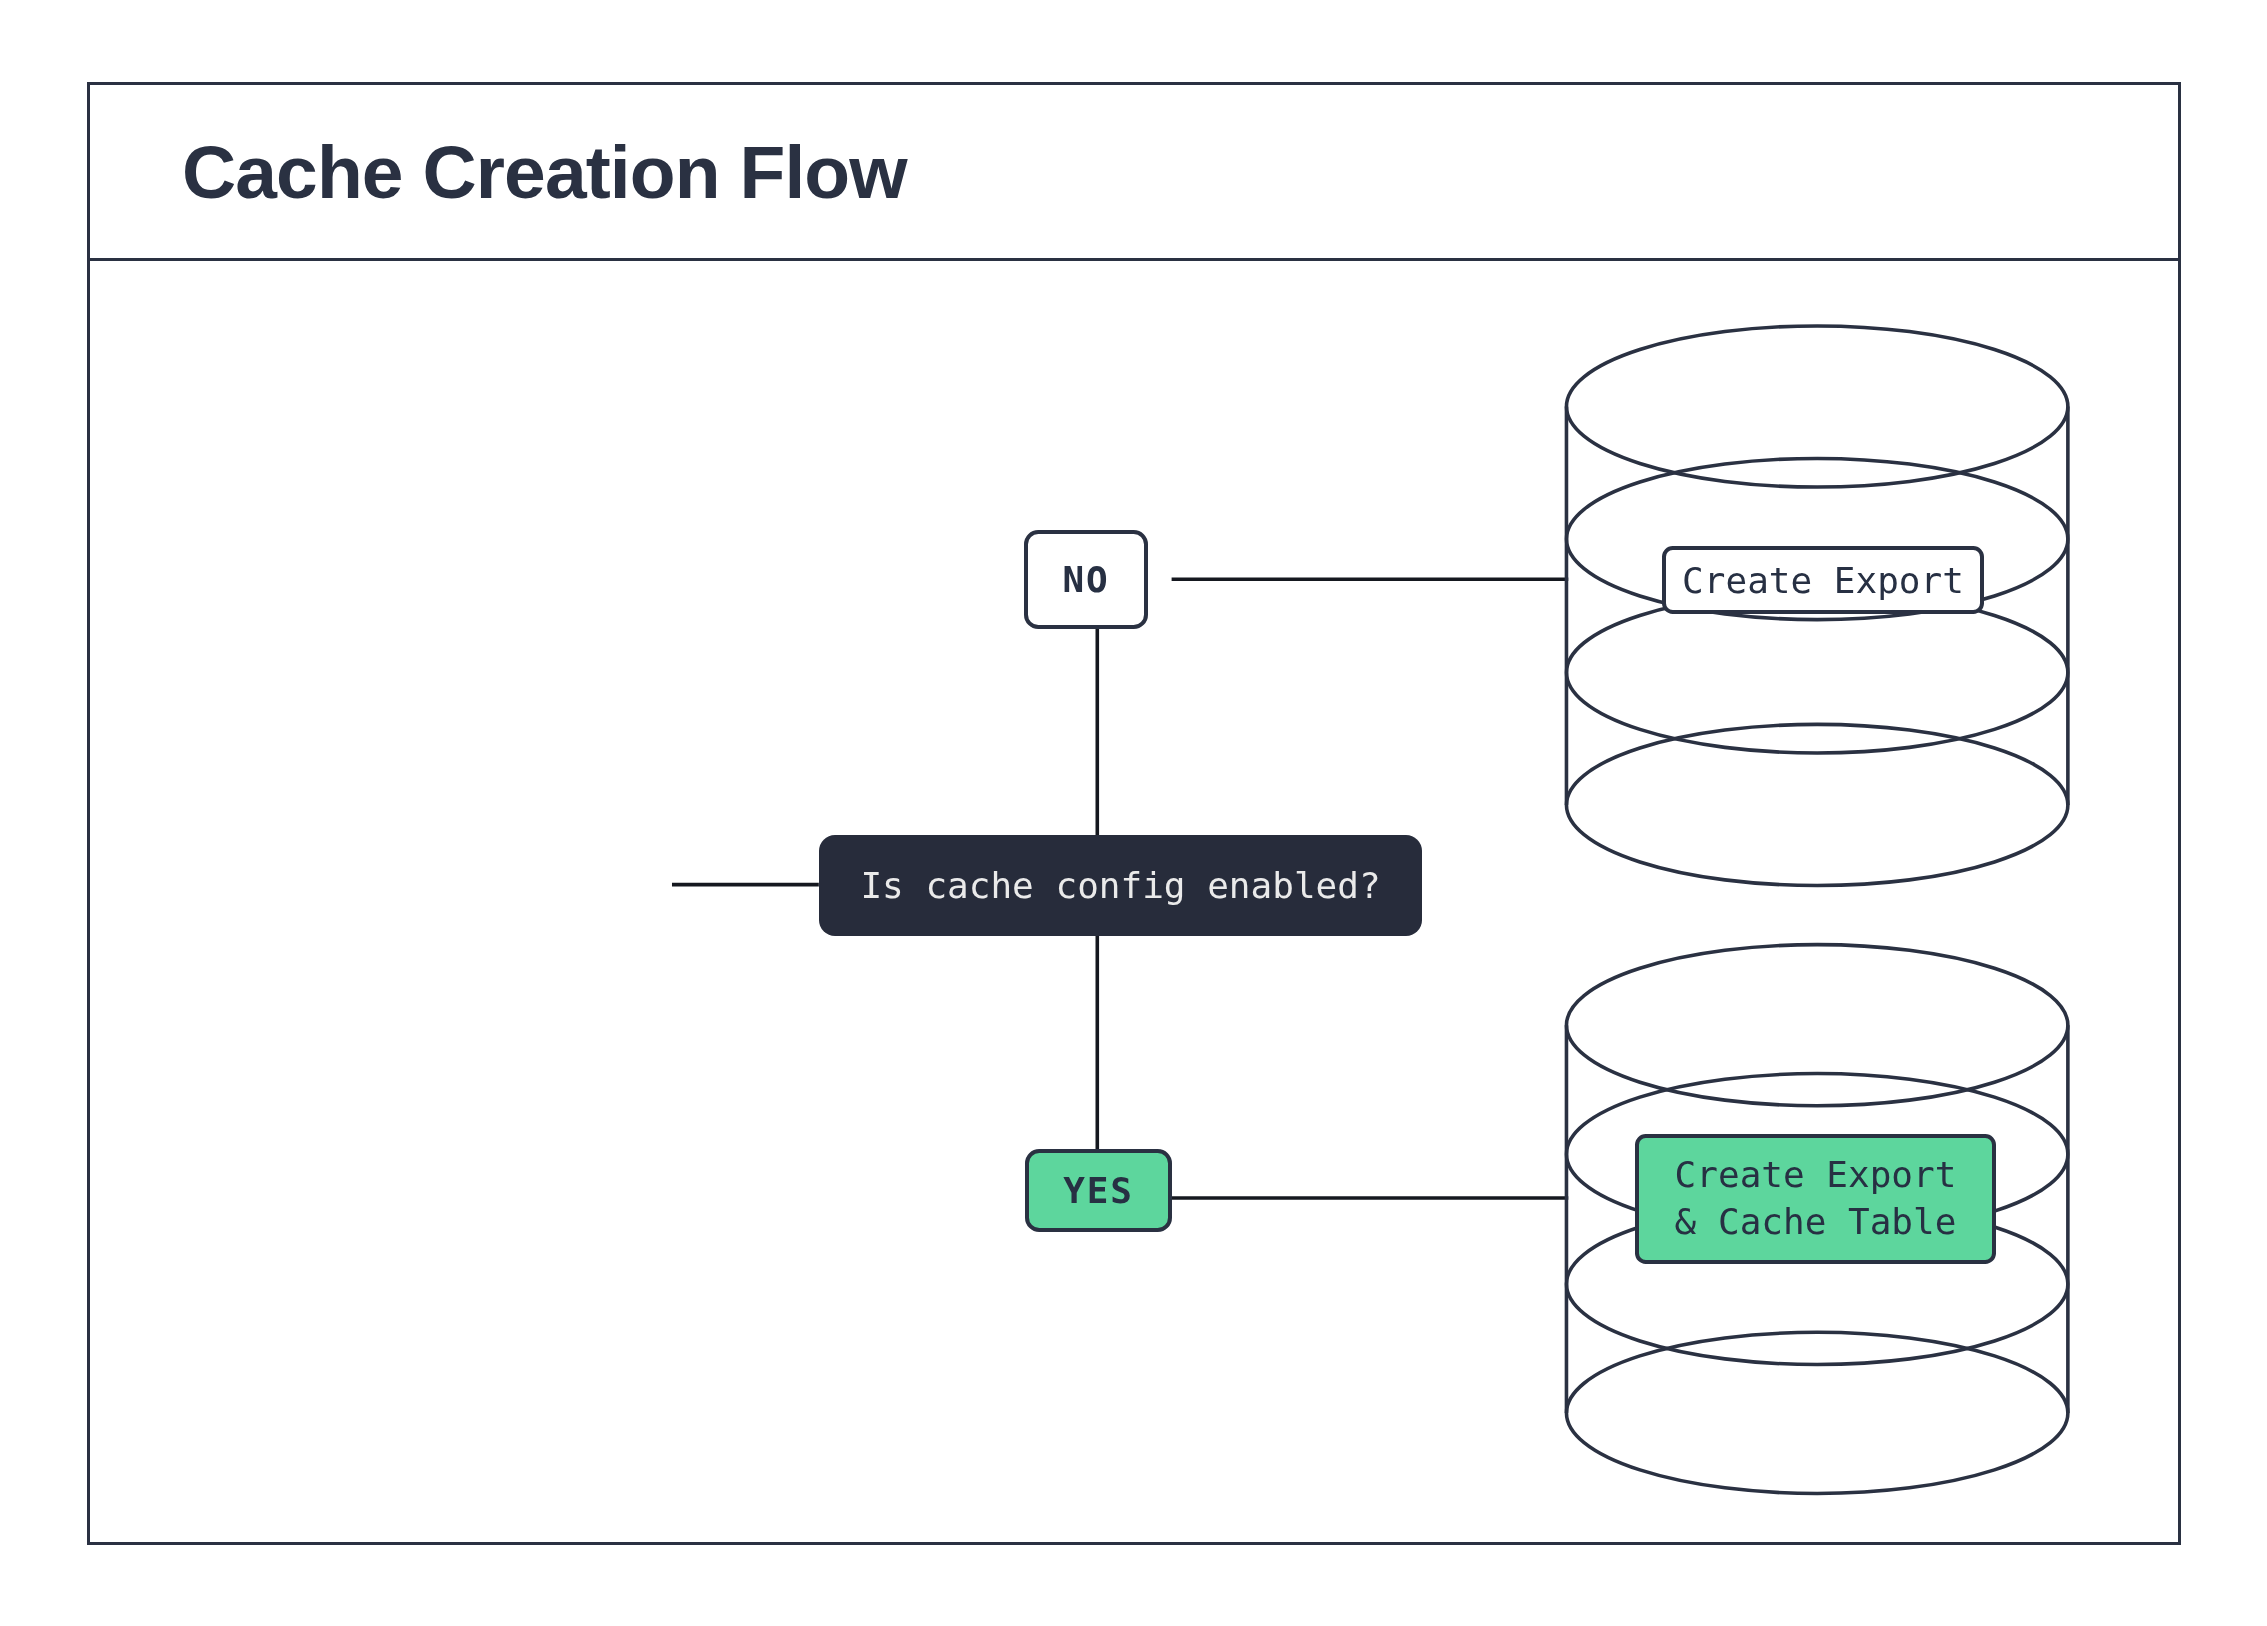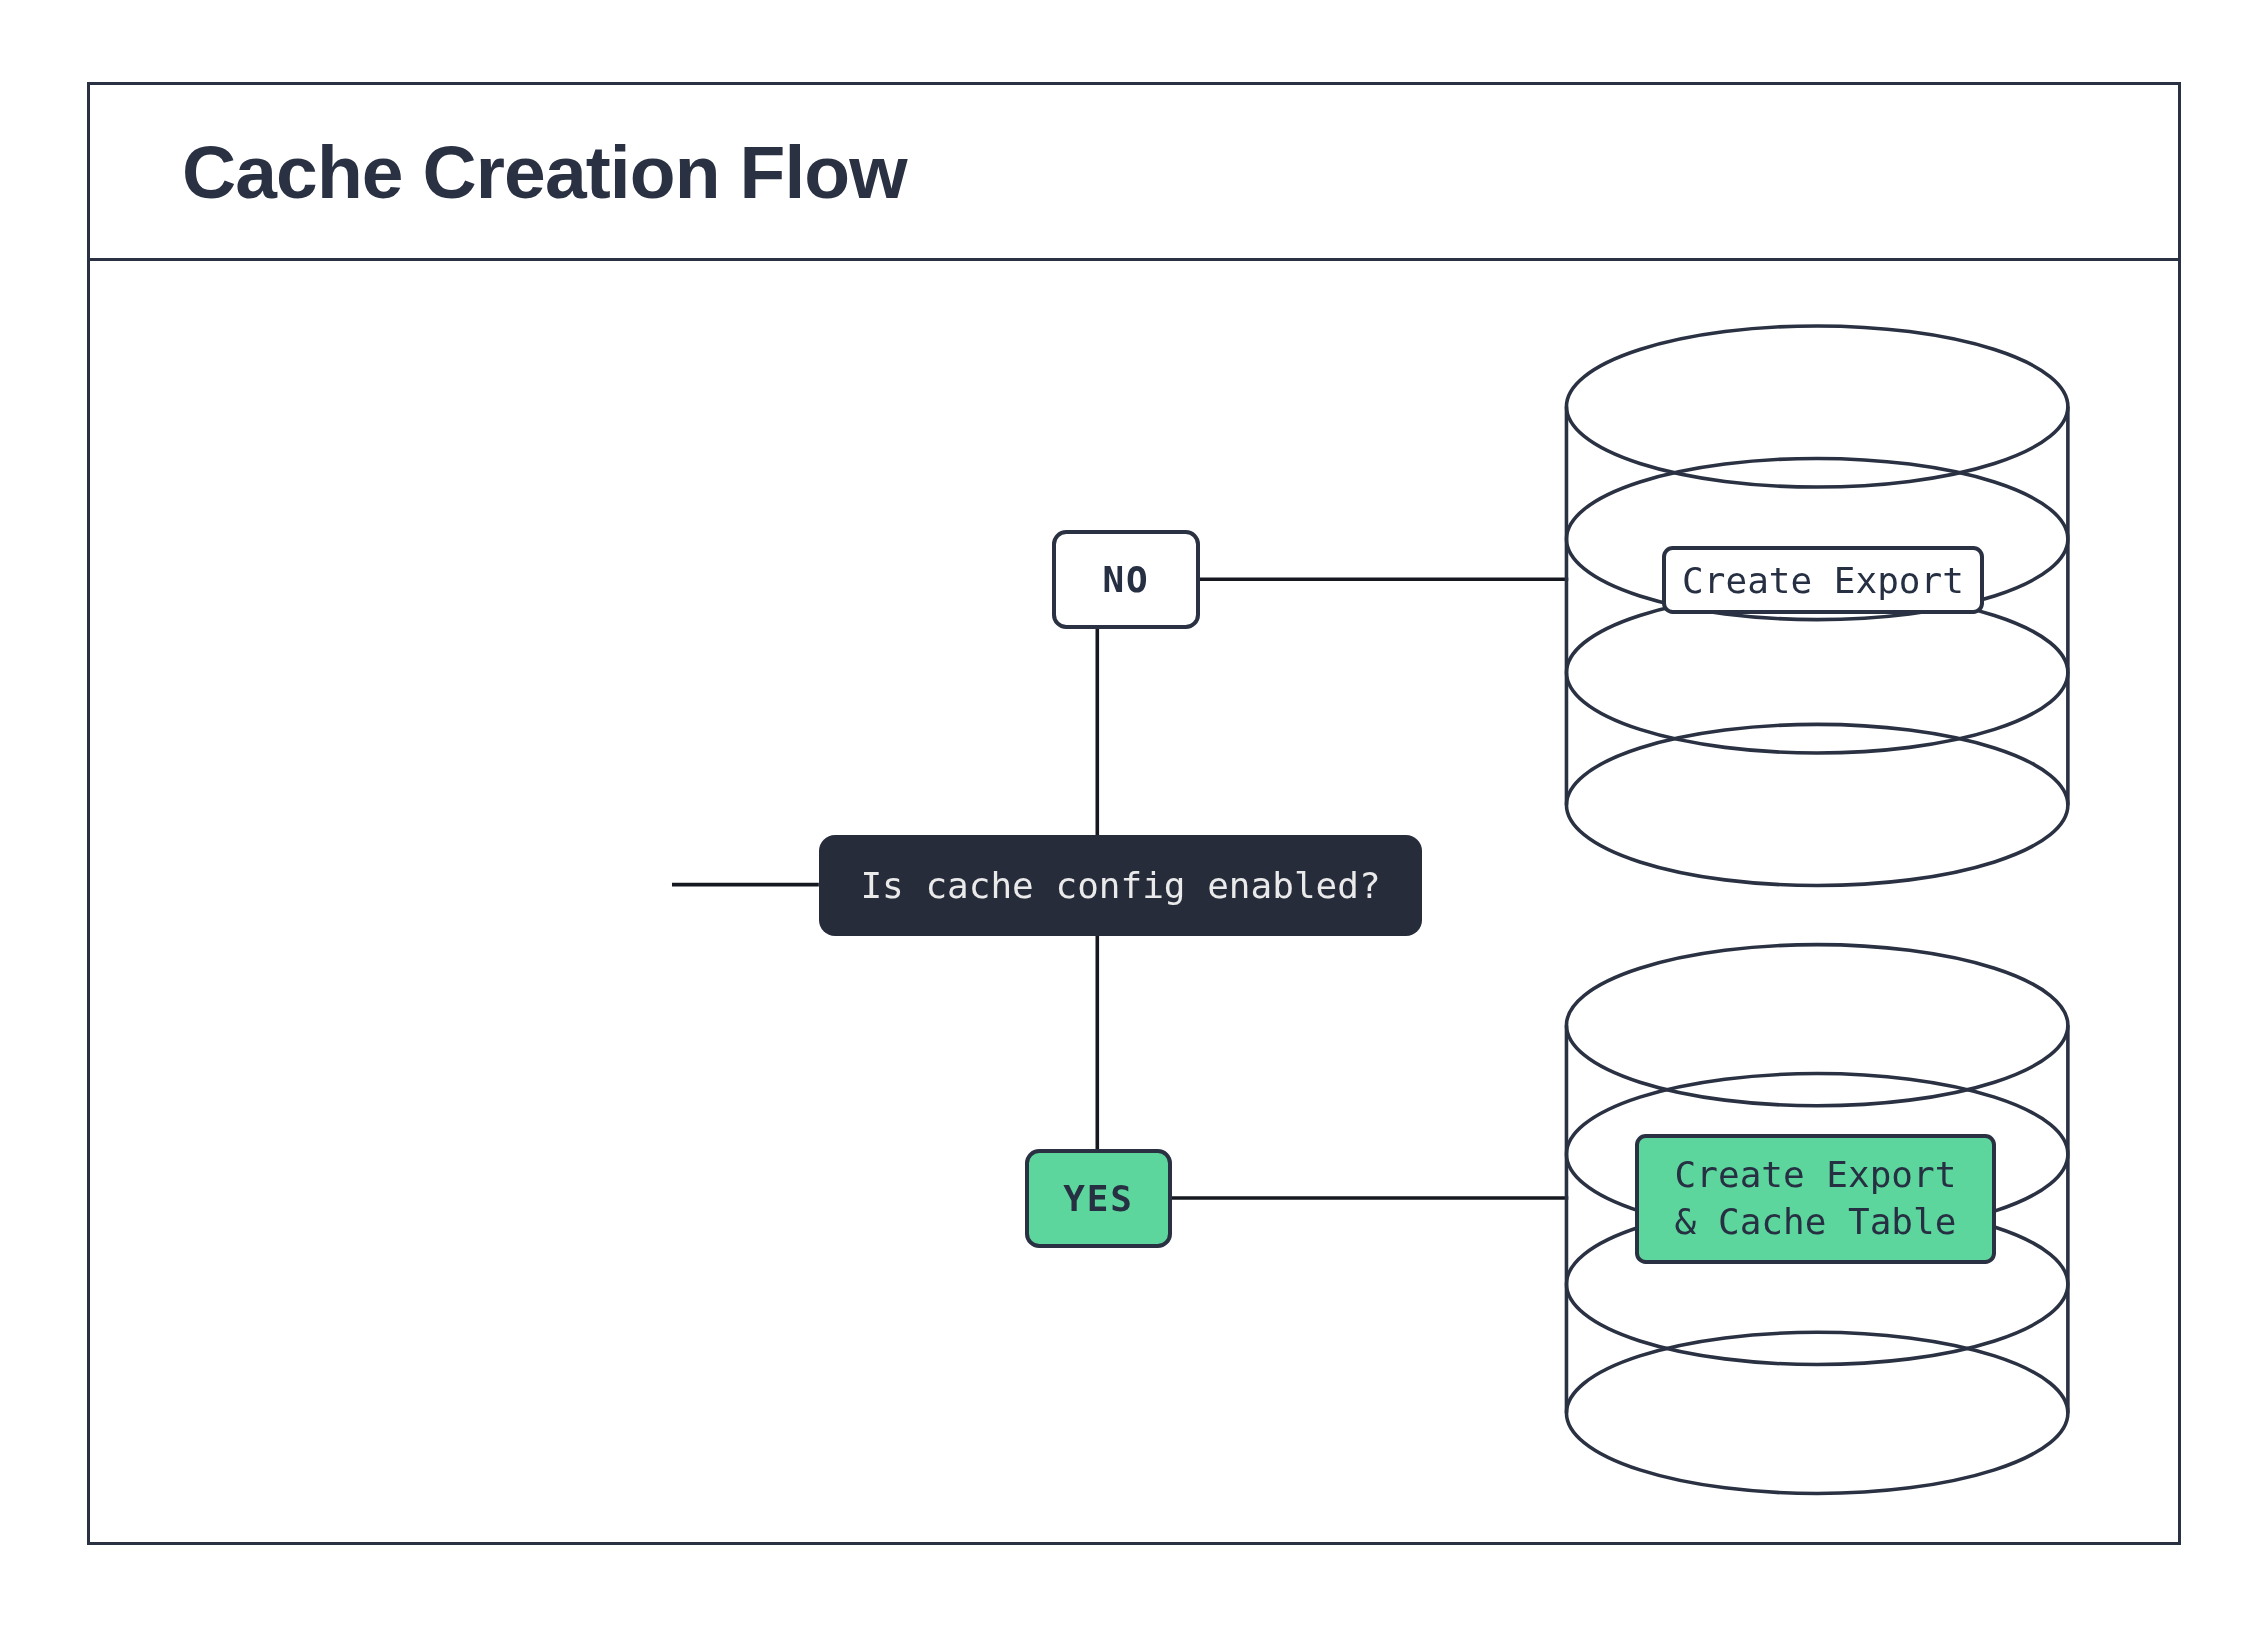--- a/index.html
+++ b/index.html
@@ -59,22 +59,22 @@
     border:4.5px solid var(--ink);
     border-radius:12.5px;
     z-index:3;
   }
   #node-run{left:280px;top:836px;width:391px;height:98px;background:var(--green);}
   #node-question{
     left:819px;top:835px;width:603px;height:101px;
     background:var(--dark-node);color:var(--dark-node-text);
     border:none;border-radius:16px;text-align:right;
   }
-  #node-no{left:1052px;top:530px;width:148px;height:99px;font-weight:bold;letter-spacing:1.8px;border-radius:14.3px;}
-  #node-yes{left:1025px;top:1149px;width:147px;height:99px;font-weight:bold;letter-spacing:1.8px;background:var(--green);border-radius:14.3px;}
+  #node-no{left:1024px;top:530px;width:124px;height:99px;font-weight:bold;letter-spacing:1.8px;border-radius:14.3px;}
+  #node-yes{left:1025px;top:1149px;width:147px;height:83px;font-weight:bold;letter-spacing:1.8px;background:var(--green);border-radius:14.3px;}
   #label-export{left:1662px;top:546px;width:322px;height:68px;border-radius:10.7px;}
   #label-export-cache{
     left:1635px;top:1134px;width:361px;height:130px;
     background:var(--green);border-radius:10.7px;
     flex-direction:column;line-height:1.3;
   }
 </style>
 </head>
 <body>
 

